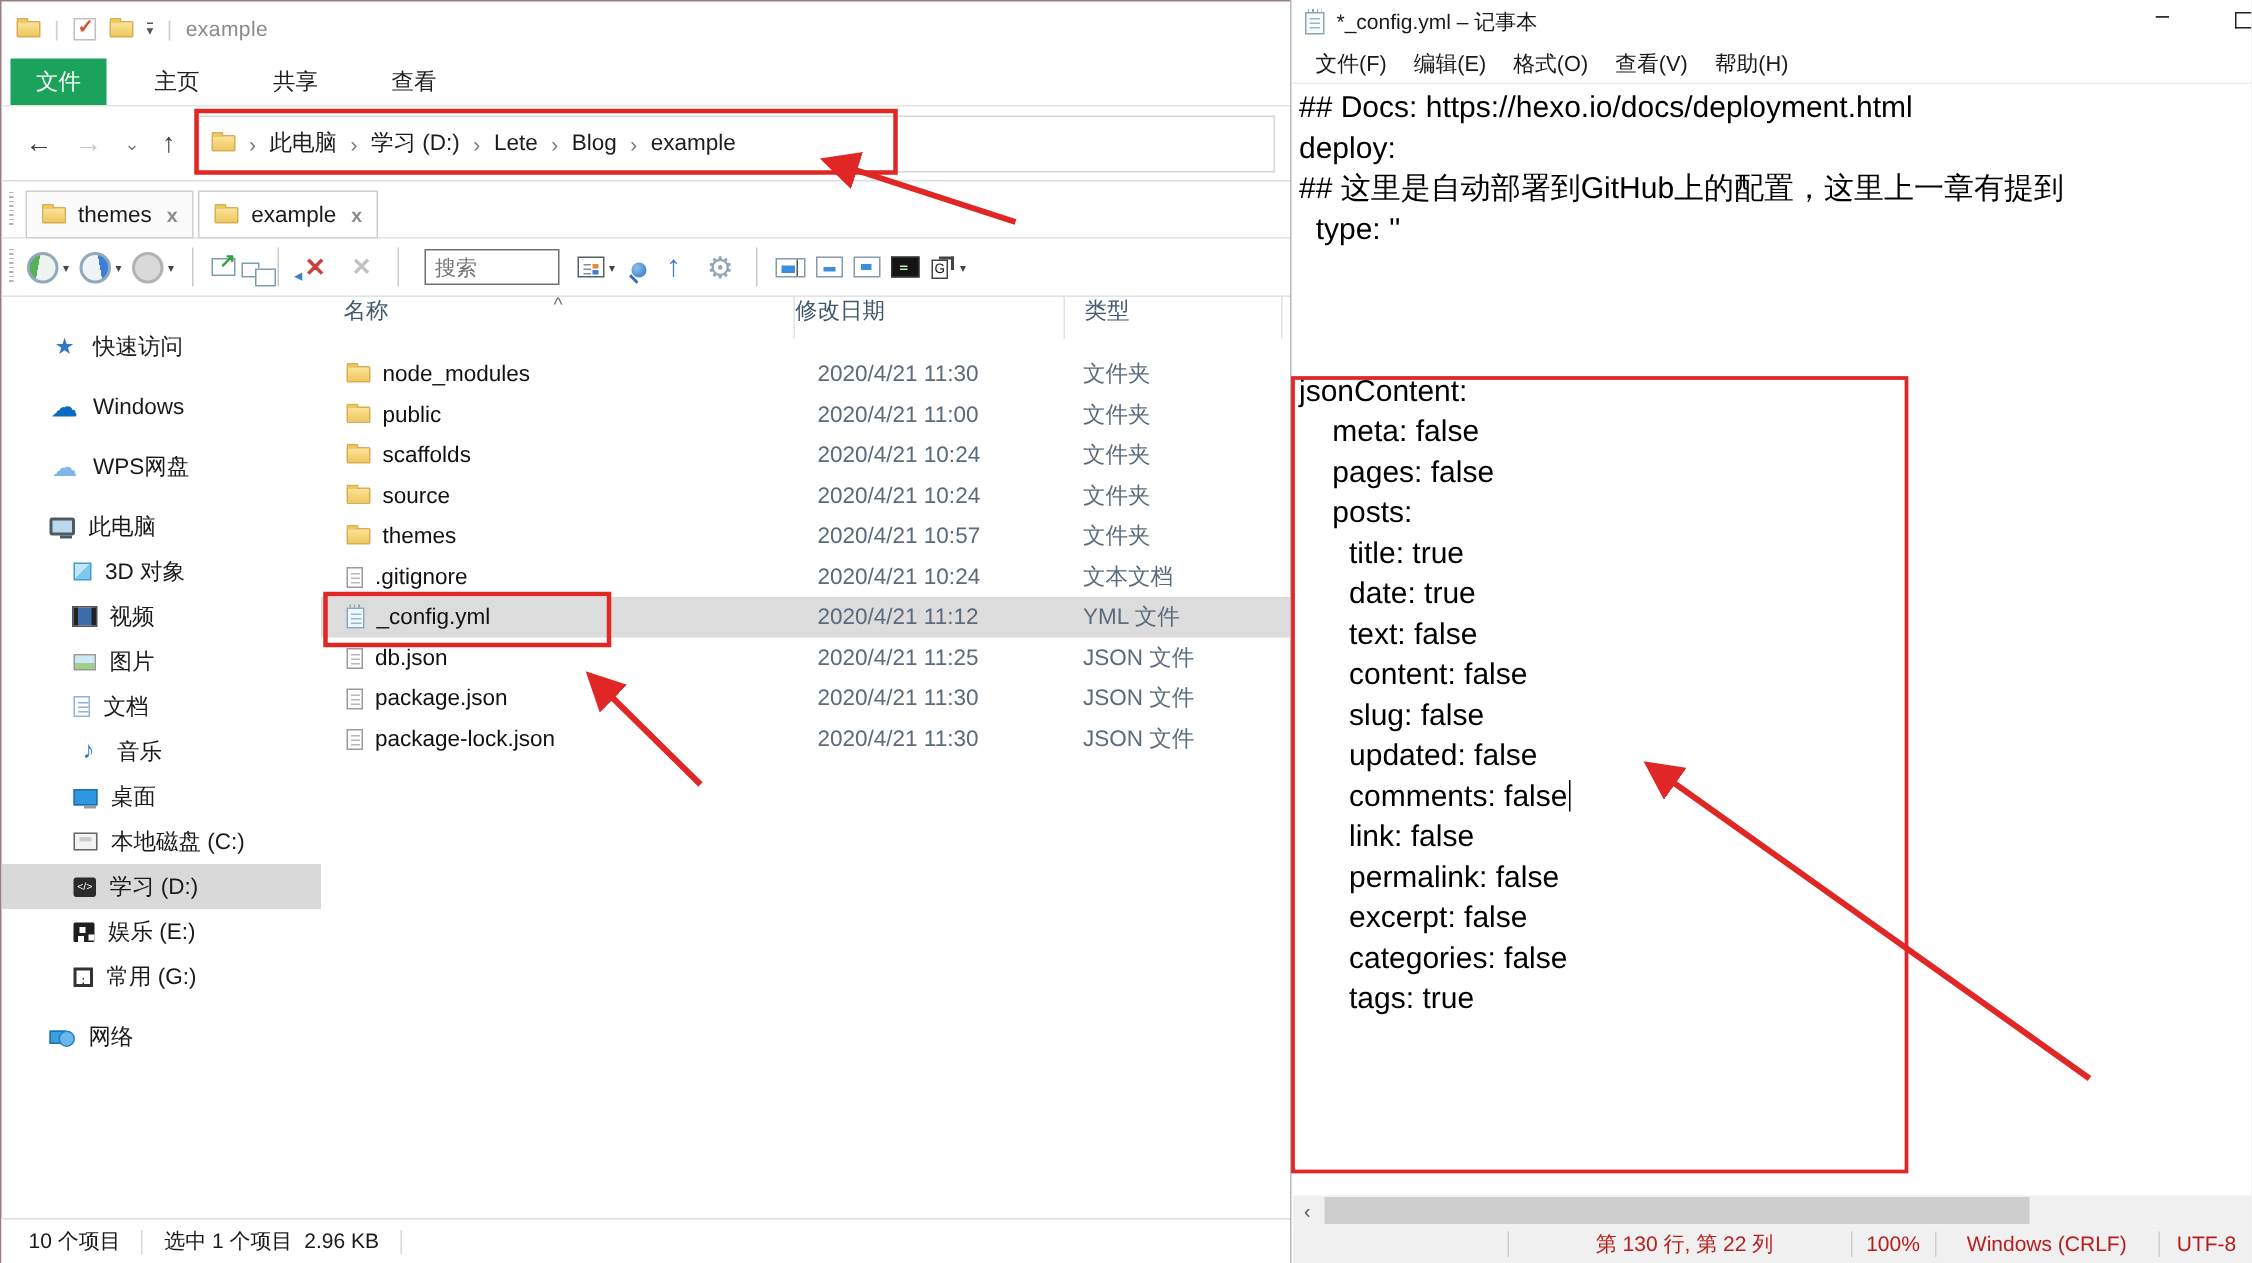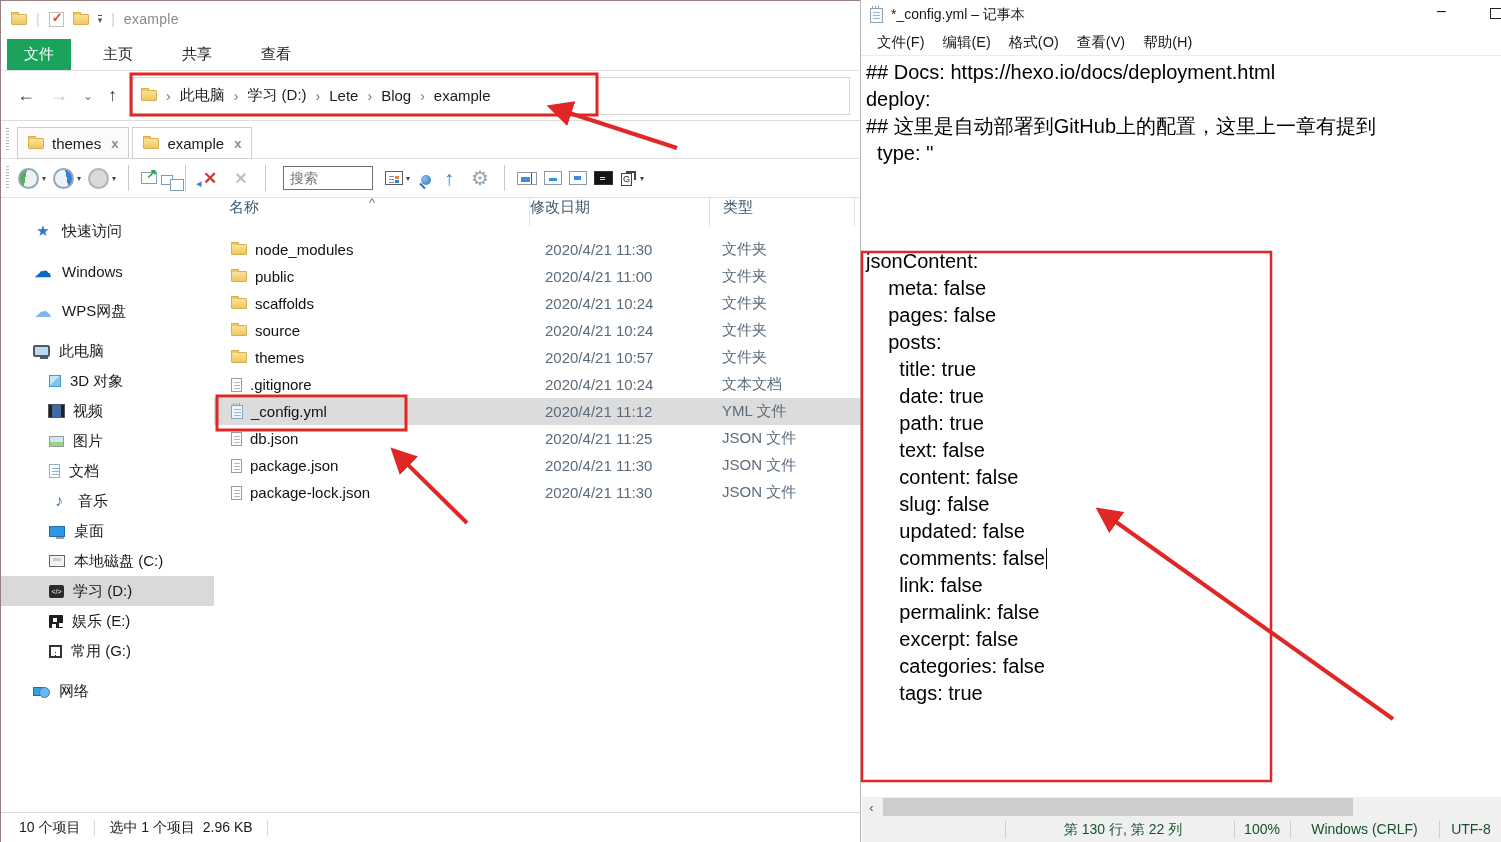--- a/index.html
+++ b/index.html
@@ -155,21 +155,21 @@
   .np-max{position:absolute;right:0px;top:8px;width:11px;height:11px;border:1.5px solid #222;border-right:none}
   .np-menu{height:26px;display:flex;align-items:center;padding-left:7px;font-size:14.5px;border-bottom:1px solid #ececec}
   .np-menu-item{padding:0 9px}
   .np-body{position:absolute;top:56px;left:1px;right:0;bottom:45px;overflow:hidden;
            font-size:20px;line-height:27px;padding:3px 0 0 4px;color:#000}
   .np-line{height:27px;white-space:pre}
   .np-caret{display:inline-block;width:1.5px;height:21px;background:#000;vertical-align:-4px;margin-left:1px}
   .np-hscroll{position:absolute;left:1px;right:0;bottom:25px;height:20px;background:#f0f0f0;display:flex;align-items:stretch}
   .np-hs-arrow{width:19px;display:flex;align-items:center;justify-content:center;color:#555;font-size:13px}
   .np-hs-thumb{width:470px;background:#cdcdcd;margin:1px 0 1px 2px}
-  .np-status{position:absolute;left:1px;right:0;bottom:0;height:25px;background:#f0f0f0;font-size:14px;line-height:25px;color:#14532d}
+  .np-status{position:absolute;left:1px;right:0;bottom:0;height:25px;background:#f0f0f0;font-size:14px;line-height:25px;color:#b91c1c}
   .np-sep{position:absolute;top:4px;bottom:4px;width:1px;background:#cfcfcf}
   .np-cell{position:absolute;text-align:center;white-space:nowrap}
 
   
   .overlay{position:absolute;inset:0;pointer-events:none;z-index:50}
   .ann{fill:none;stroke:var(--annotation);stroke-width:3px}
   .ann.thin{stroke-width:2.5px}
   .ann.arrow{stroke-width:4px}
   #ah path{fill:var(--annotation);stroke:none}
 </style>
@@ -490,21 +490,20 @@
         <div class="np-line">  type: ''</div>
         <div class="np-line"></div>
         <div class="np-line"></div>
         <div class="np-line"></div>
         <div class="np-line">jsonContent:</div>
         <div class="np-line">    meta: false</div>
         <div class="np-line">    pages: false</div>
         <div class="np-line">    posts:</div>
         <div class="np-line">      title: true</div>
         <div class="np-line">      date: true</div>
-        <div class="np-line">      path: true</div>
         <div class="np-line">      text: false</div>
         <div class="np-line">      content: false</div>
         <div class="np-line">      slug: false</div>
         <div class="np-line">      updated: false</div>
         <div class="np-line">      comments: false<span class="np-caret"></span></div>
         <div class="np-line">      link: false</div>
         <div class="np-line">      permalink: false</div>
         <div class="np-line">      excerpt: false</div>
         <div class="np-line">      categories: false</div>
         <div class="np-line">      tags: true</div>

